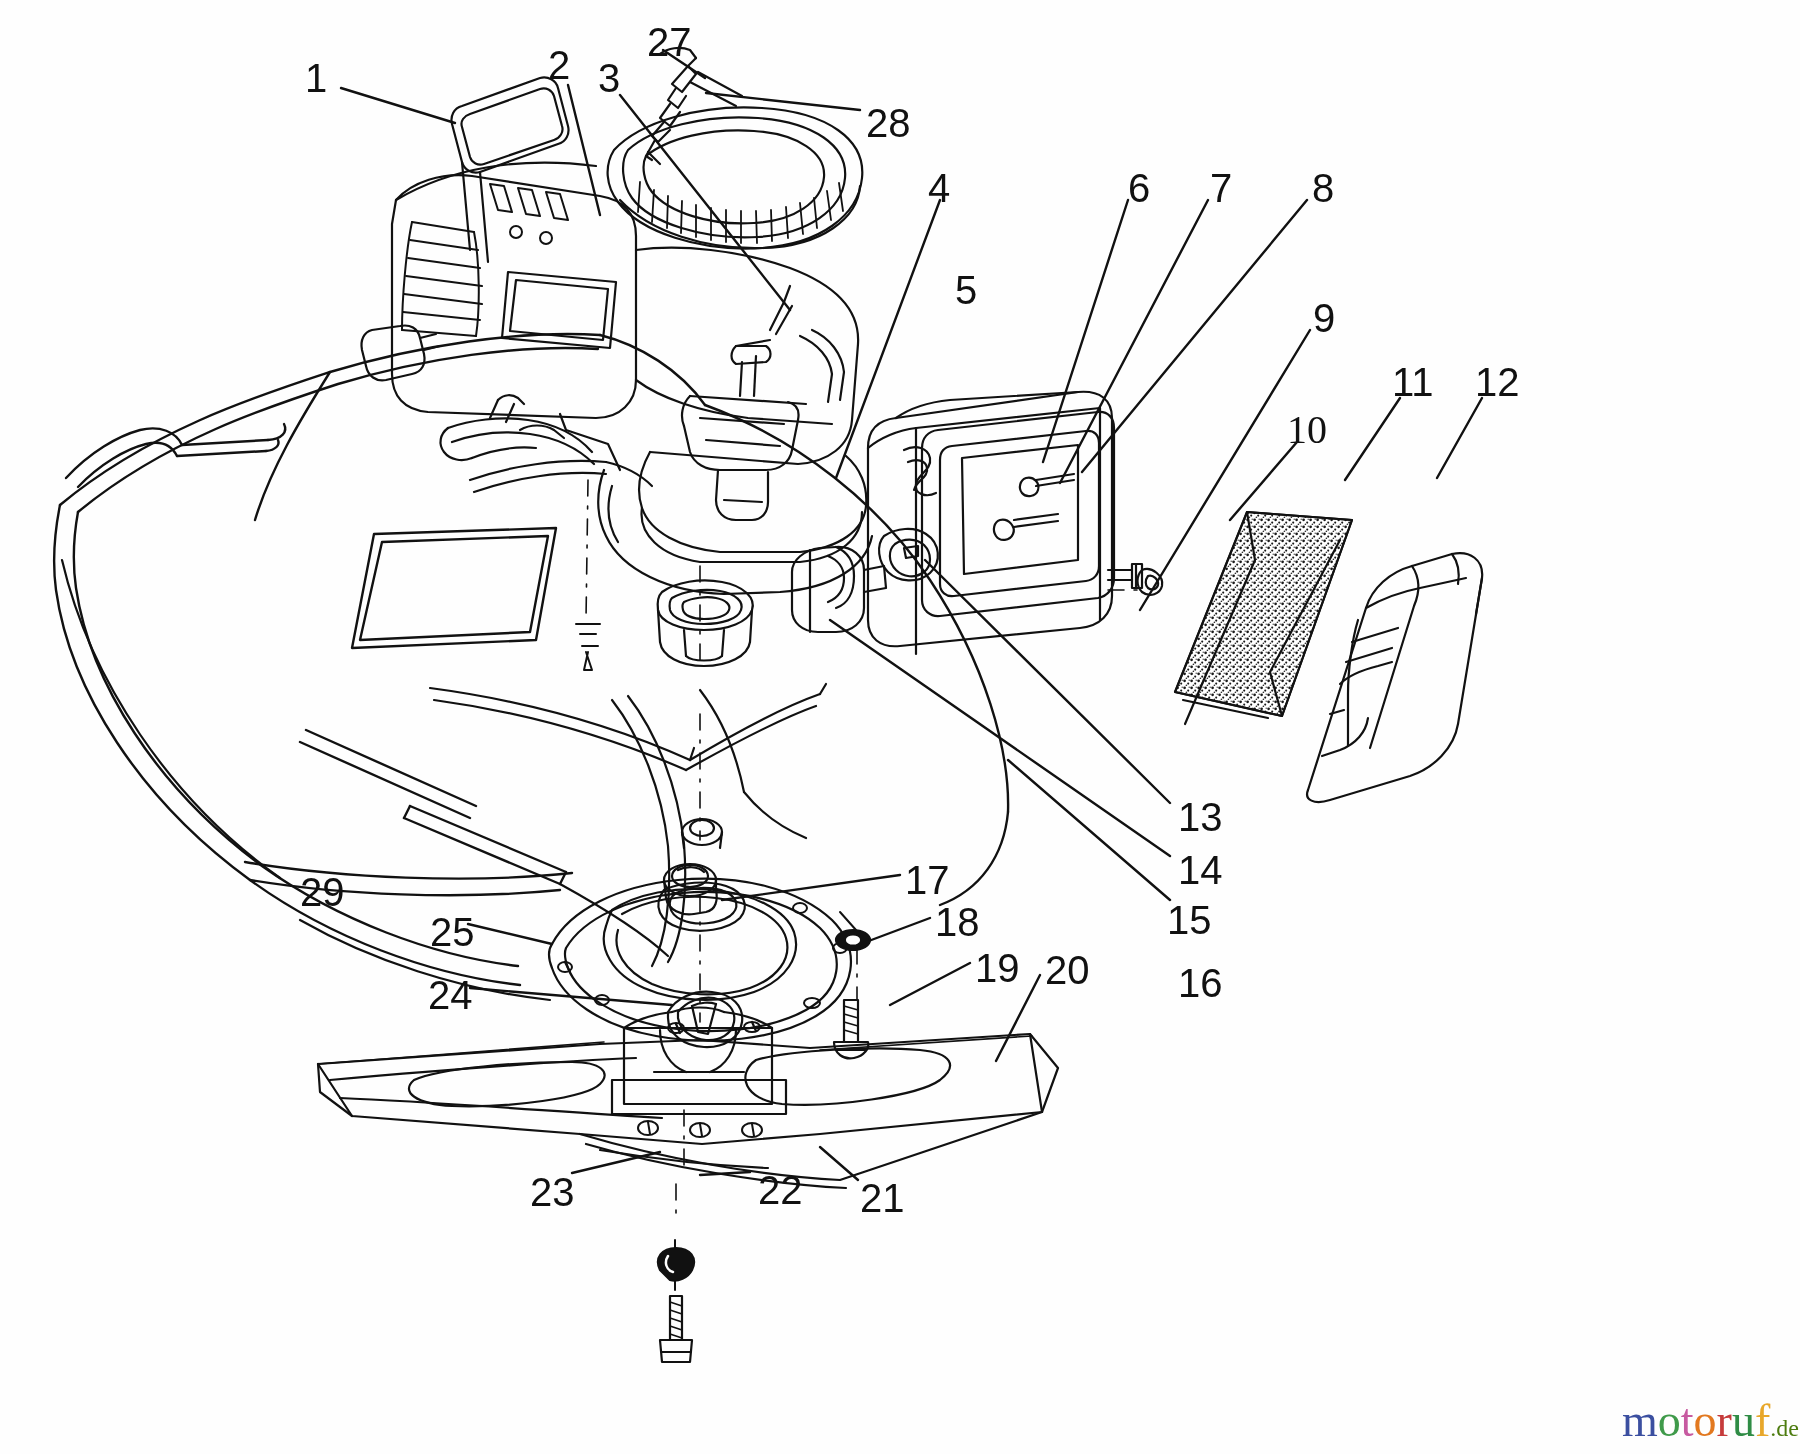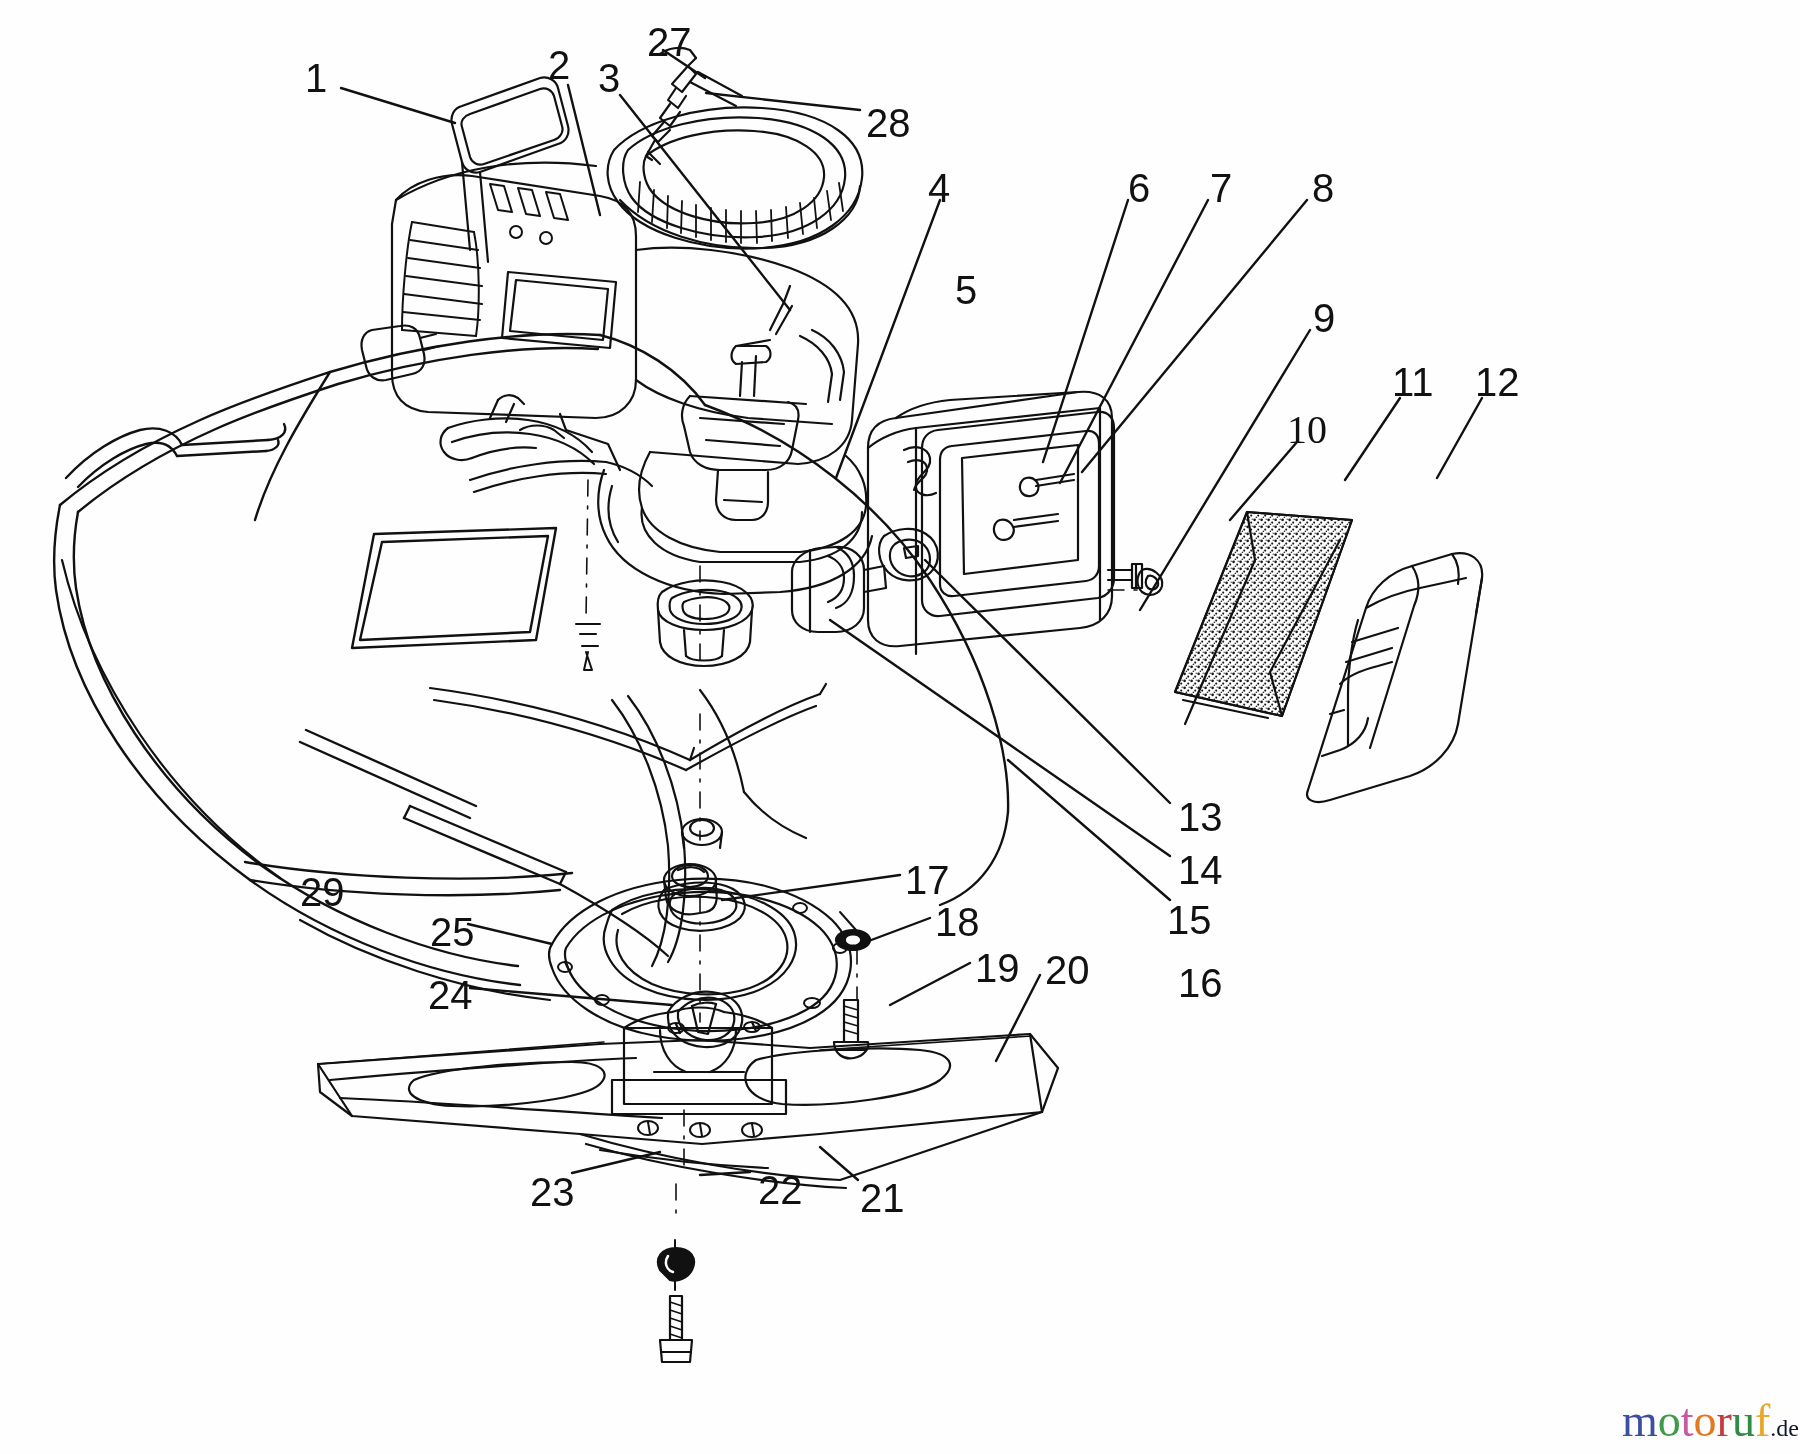--- a/index.html
+++ b/index.html
@@ -3,21 +3,21 @@
 <meta charset="utf-8">
 <style>
   html,body{margin:0;padding:0;background:#fff;}
   body{font-family:"Liberation Sans",sans-serif;}
   #stage{position:relative;width:1800px;height:1454px;background:#fefefe;overflow:hidden;}
   #art{position:absolute;left:0;top:0;width:1800px;height:1454px;}
   .callout{position:absolute;font-family:"Liberation Sans",sans-serif;font-size:40px;color:#111;
            line-height:1;letter-spacing:0px;white-space:nowrap;font-weight:400;}
   .logo{position:absolute;font-family:"Liberation Serif",serif;font-size:46px;line-height:1;white-space:nowrap;}
   .logo span{display:inline-block;}
-  .logo .sfx{font-size:24px;color:#0f172a;}
+  .logo .sfx{font-size:24px;color:#4d7c0f;}
 </style>
 </head>
 <body>
 
 <div id="stage">
 
   <svg id="art" viewBox="0 0 1800 1454" xmlns="http://www.w3.org/2000/svg">
     <defs>
       <pattern id="foam" width="7" height="7" patternUnits="userSpaceOnUse">
         <rect width="7" height="7" fill="#fff"></rect>

